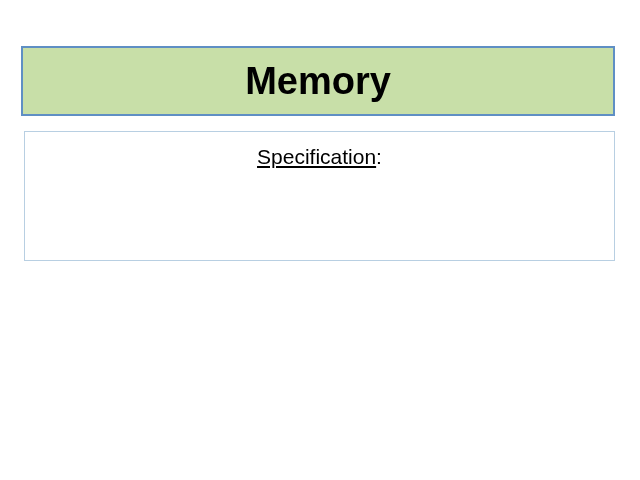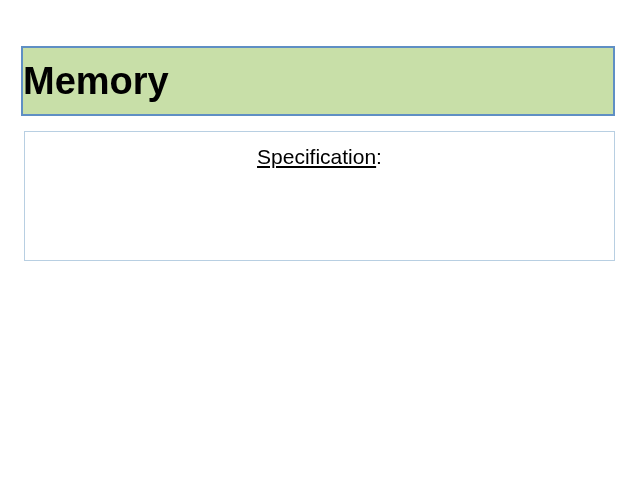--- a/index.html
+++ b/index.html
@@ -27,21 +27,21 @@
     position: absolute;
     left: 21px;
     top: 46px;
     width: 594px;
     height: 70px;
     box-sizing: border-box;
     background: #c8dfa8;
     border: 2px solid #5f8fc4;
     display: flex;
     align-items: center;
-    justify-content: flex-start;
+    justify-content: center;
   }
   #title-text {
     font-size: 38px;
     font-weight: bold;
     color: #000000;
     letter-spacing: 0px;
     line-height: 1;
     white-space: nowrap;
   }
 

